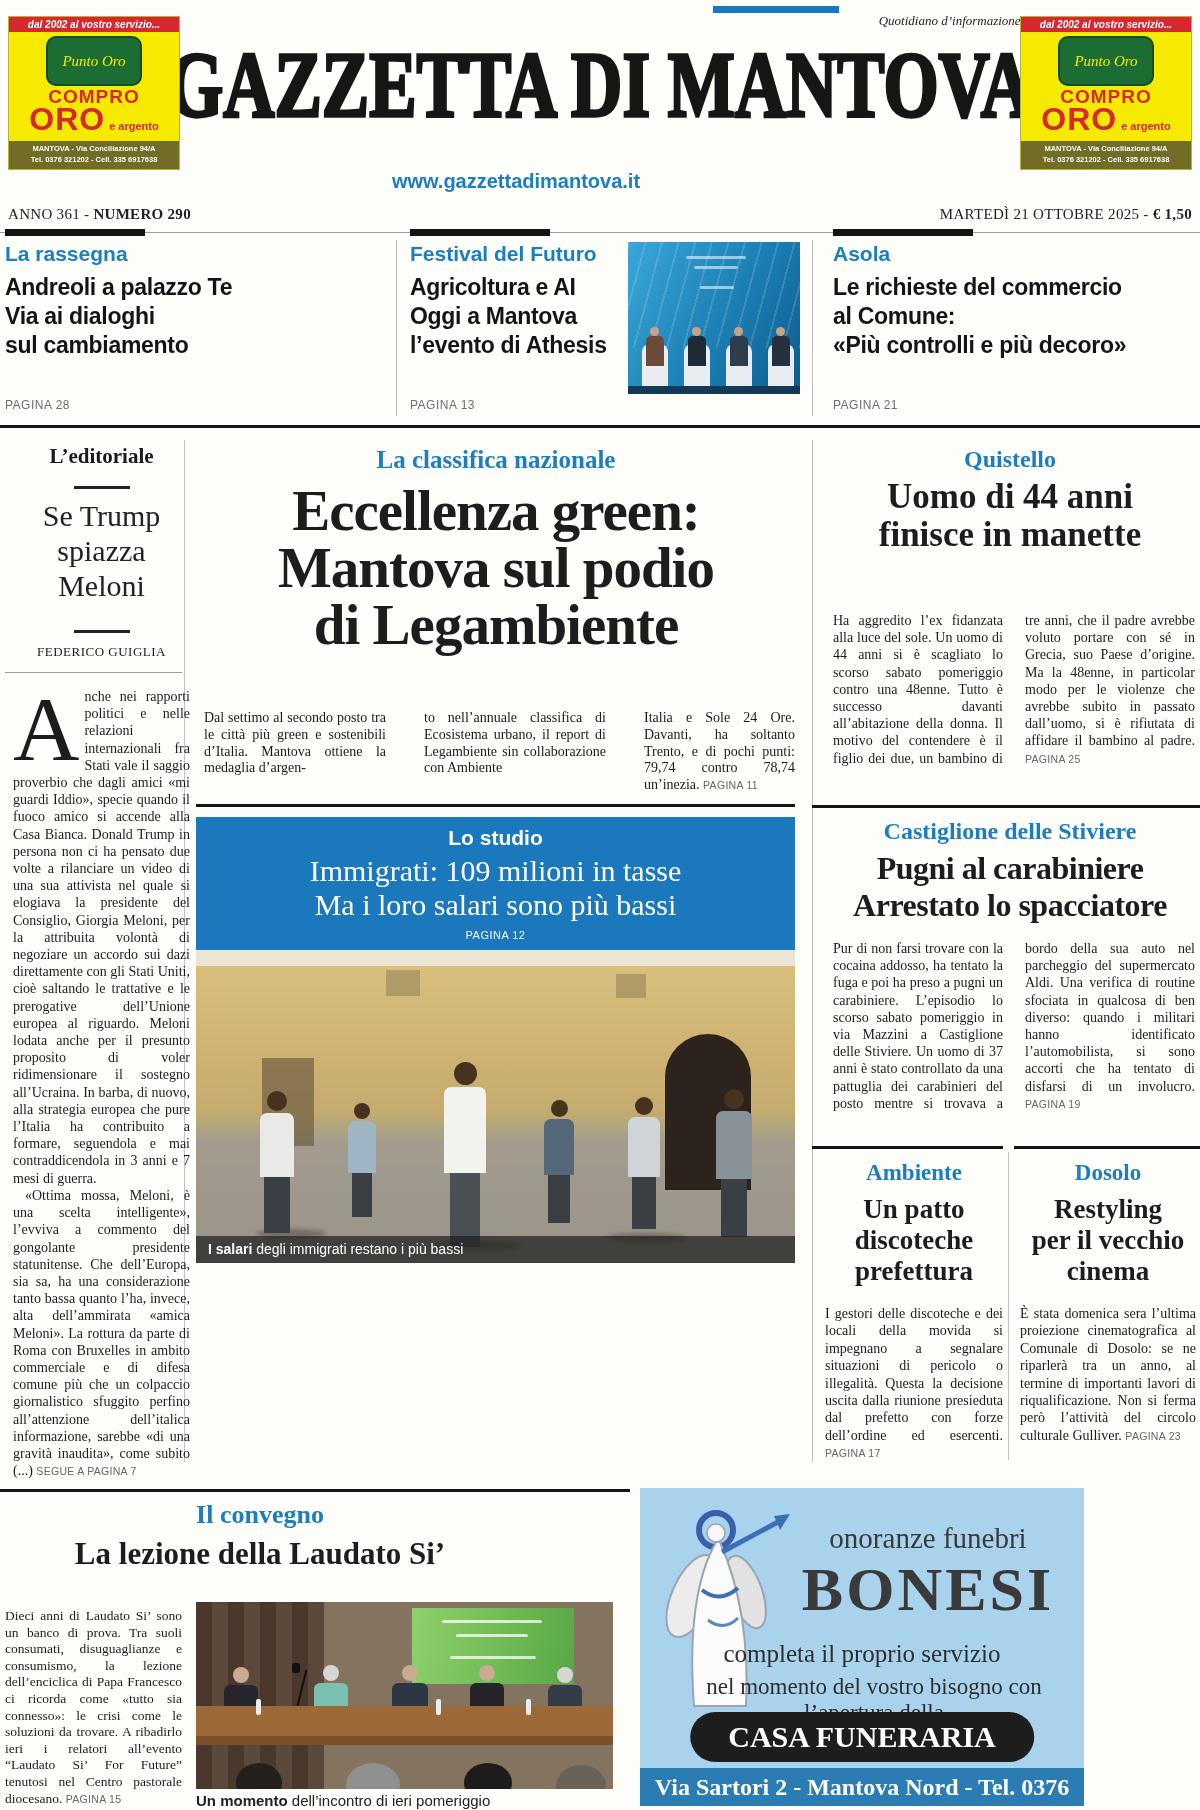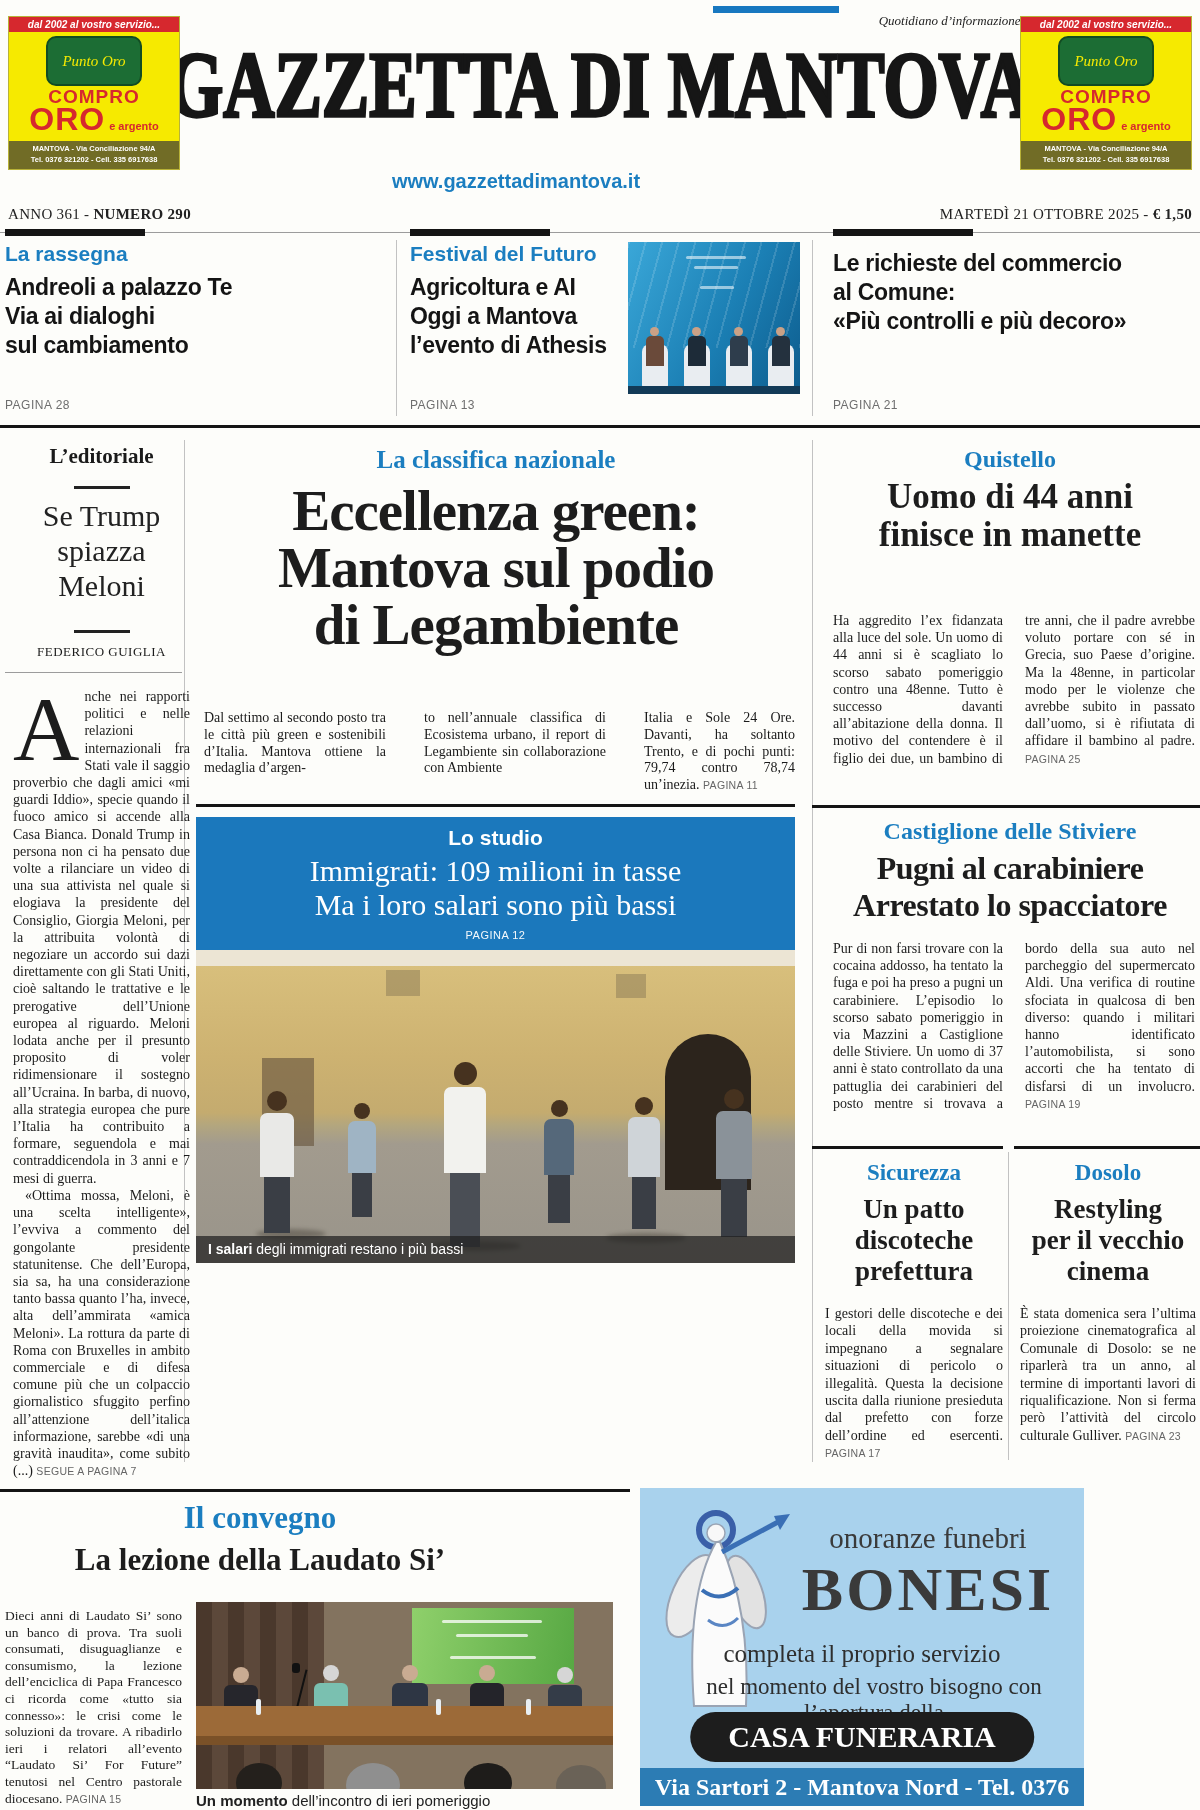--- a/index.html
+++ b/index.html
@@ -81,21 +81,21 @@
   .q-body{left:833px;top:612px;width:362px;}
   .c-kick{left:825px;top:818px;width:370px;}
   .c-hl{left:825px;top:850px;width:370px;font-size:32px;line-height:37px;letter-spacing:-0.5px;}
   .c-body{left:833px;top:940px;width:362px;}
   .mini{position:absolute;top:1160px;text-align:center;}
   .mini .mk{font-size:23px;}
   .mini .mh{font-size:27px;line-height:31px;}
   .mini .mb{margin-top:18px;text-align:justify;font-size:14px;line-height:17.4px;hyphens:auto;}
   
   .conv-head{left:0px;top:1500px;width:520px;text-align:center;}
-  .conv-kick{font-size:31px;}
+  .conv-kick{font-size:26px;}
   .conv-hl{font-size:31px;line-height:34px;margin-top:7px;}
   .conv-body{left:5px;top:1608px;width:177px;font-size:13.5px;line-height:16.6px;}
   .photo-conv{left:196px;top:1602px;width:417px;height:187px;overflow:hidden;background:#83735f;}
   .wood{position:absolute;left:0;top:0;width:128px;height:100%;
         background:repeating-linear-gradient(90deg,#4a382c 0 16px,#5c483a 16px 32px);}
   .screen{position:absolute;left:216px;top:6px;width:162px;height:76px;
           background:linear-gradient(100deg,#8fd06b,#57a843);}
   .scrline{position:absolute;background:rgba(255,255,255,.75);height:3px;border-radius:2px;}
   .ctable{position:absolute;left:0;bottom:44px;width:100%;height:30px;background:#9c6a38;border-bottom:9px solid #7a5128;}
   .sit{position:absolute;}
@@ -216,20 +216,21 @@
     <div class="tfig" style="left:60px;background:#1d2b38;"></div>
     <div class="thead" style="left:64px;bottom:58px;"></div>
     <div class="tfig" style="left:102px;background:#2e3d4c;"></div>
     <div class="thead" style="left:106px;bottom:58px;"></div>
     <div class="tfig" style="left:144px;background:#24313e;"></div>
     <div class="thead" style="left:148px;bottom:58px;"></div>
     <div style="position:absolute;left:0;right:0;bottom:0;height:8px;background:#123a57;"></div>
   </div>
 
   <div class="teaser" style="left:833px;width:362px;">
+    <div class="kick-sans">Asola</div>
     <div class="th" style="margin-top:7px;">
       <div>Le richieste del commercio</div>
       <div>al Comune:</div>
       <div>«Più controlli e più decoro»</div>
     </div>
     <div class="pag tpage">PAGINA 21</div>
   </div>
 
   <div class="rule3" style="left:0;top:425px;width:1200px;"></div>
 
@@ -347,21 +348,21 @@
   <div class="abs body cols2 c-body">
     <span>Pur di non farsi trovare con la cocaina addosso, ha tentato la fuga e poi ha preso a pugni un carabiniere. L’episodio lo scorso sabato pomeriggio in via Mazzini a Castiglione delle Stiviere. Un uomo di 37 anni è stato controllato da una pattuglia dei carabinieri del posto mentre si trovava a bordo della sua auto nel parcheggio del supermercato Aldi. Una verifica di routine sfociata in qualcosa di ben diverso: quando i militari hanno identificato l’automobilista, si sono accorti che ha tentato di disfarsi di un involucro.</span>
     <span class="pref">PAGINA 19</span>
   </div>
 
   <div class="rule3" style="left:812px;top:1146px;width:191px;"></div>
   <div class="rule3" style="left:1014px;top:1146px;width:186px;"></div>
   <div class="vline" style="left:1008px;top:1152px;height:308px;"></div>
 
   <div class="mini" style="left:825px;width:178px;">
-    <div class="kick-serif mk">Sicurezza</div>
+    <div class="kick-serif mk">Ambiente</div>
     <div class="hl mh" style="margin-top:8px;">
       <div>Un patto</div>
       <div>discoteche</div>
       <div>prefettura</div>
     </div>
     <div class="mb">
       <span>I gestori delle discoteche e dei locali della movida si impegnano a segnalare situazioni di pericolo o illegalità. Questa la decisione uscita dalla riunione presieduta dal prefetto con forze dell’ordine ed esercenti.</span>
       <span class="pref">PAGINA 17</span>
     </div>
   </div>

